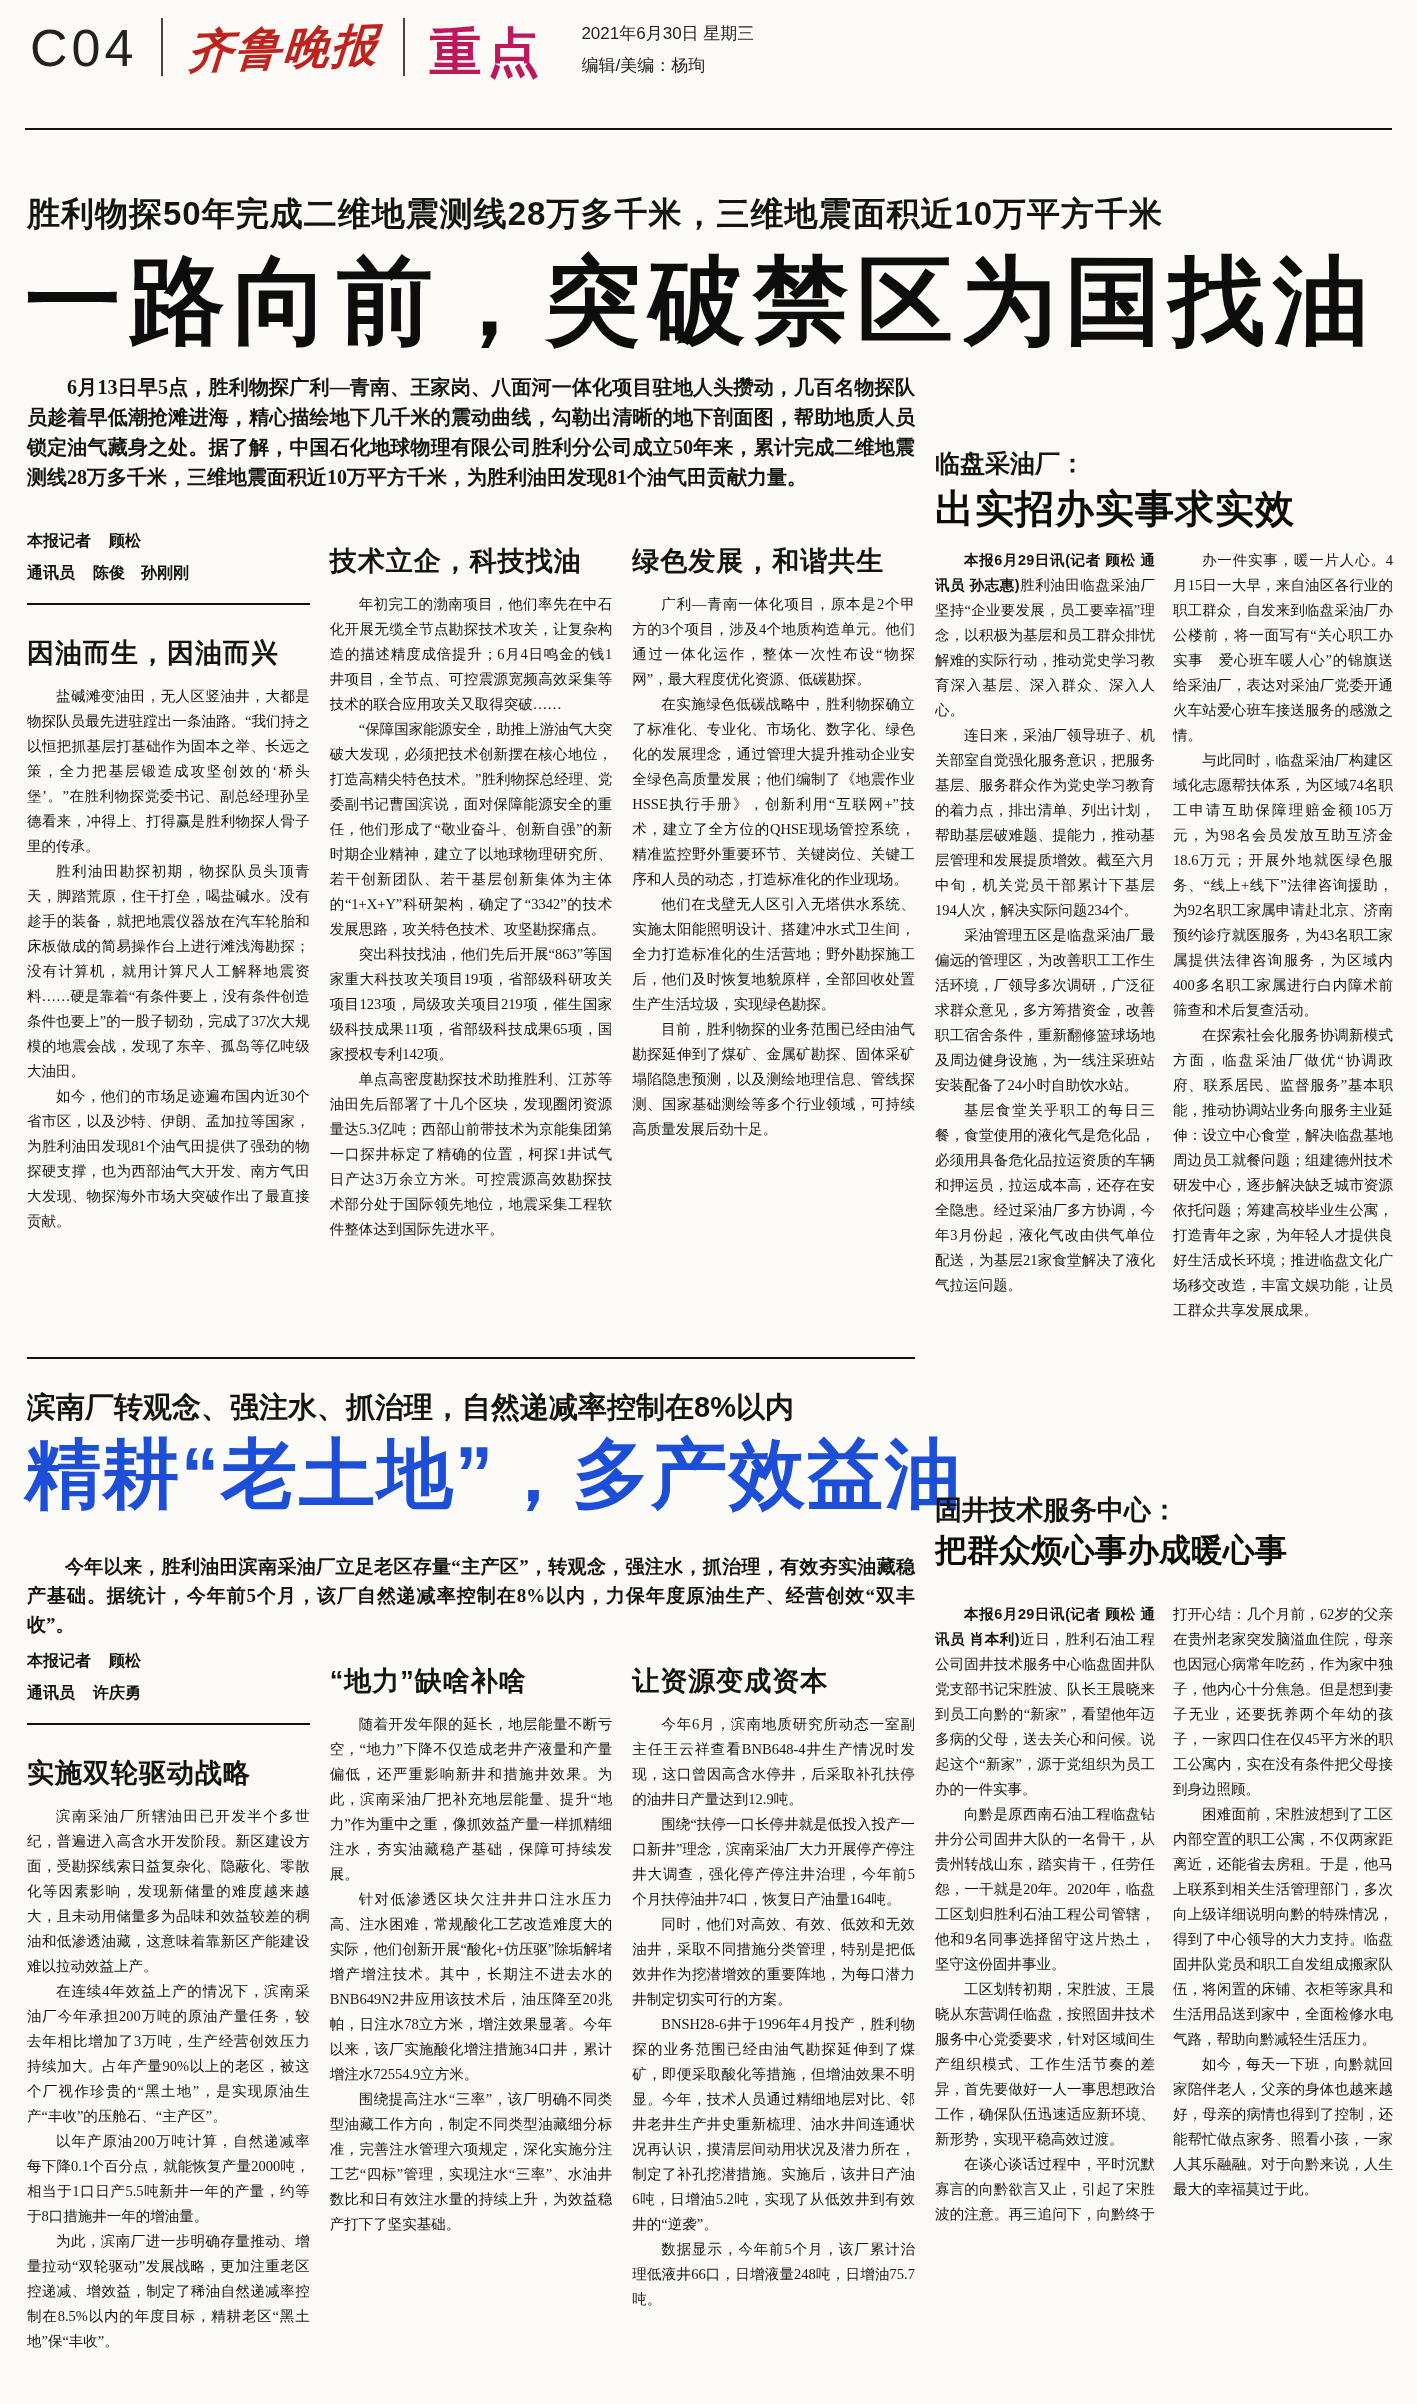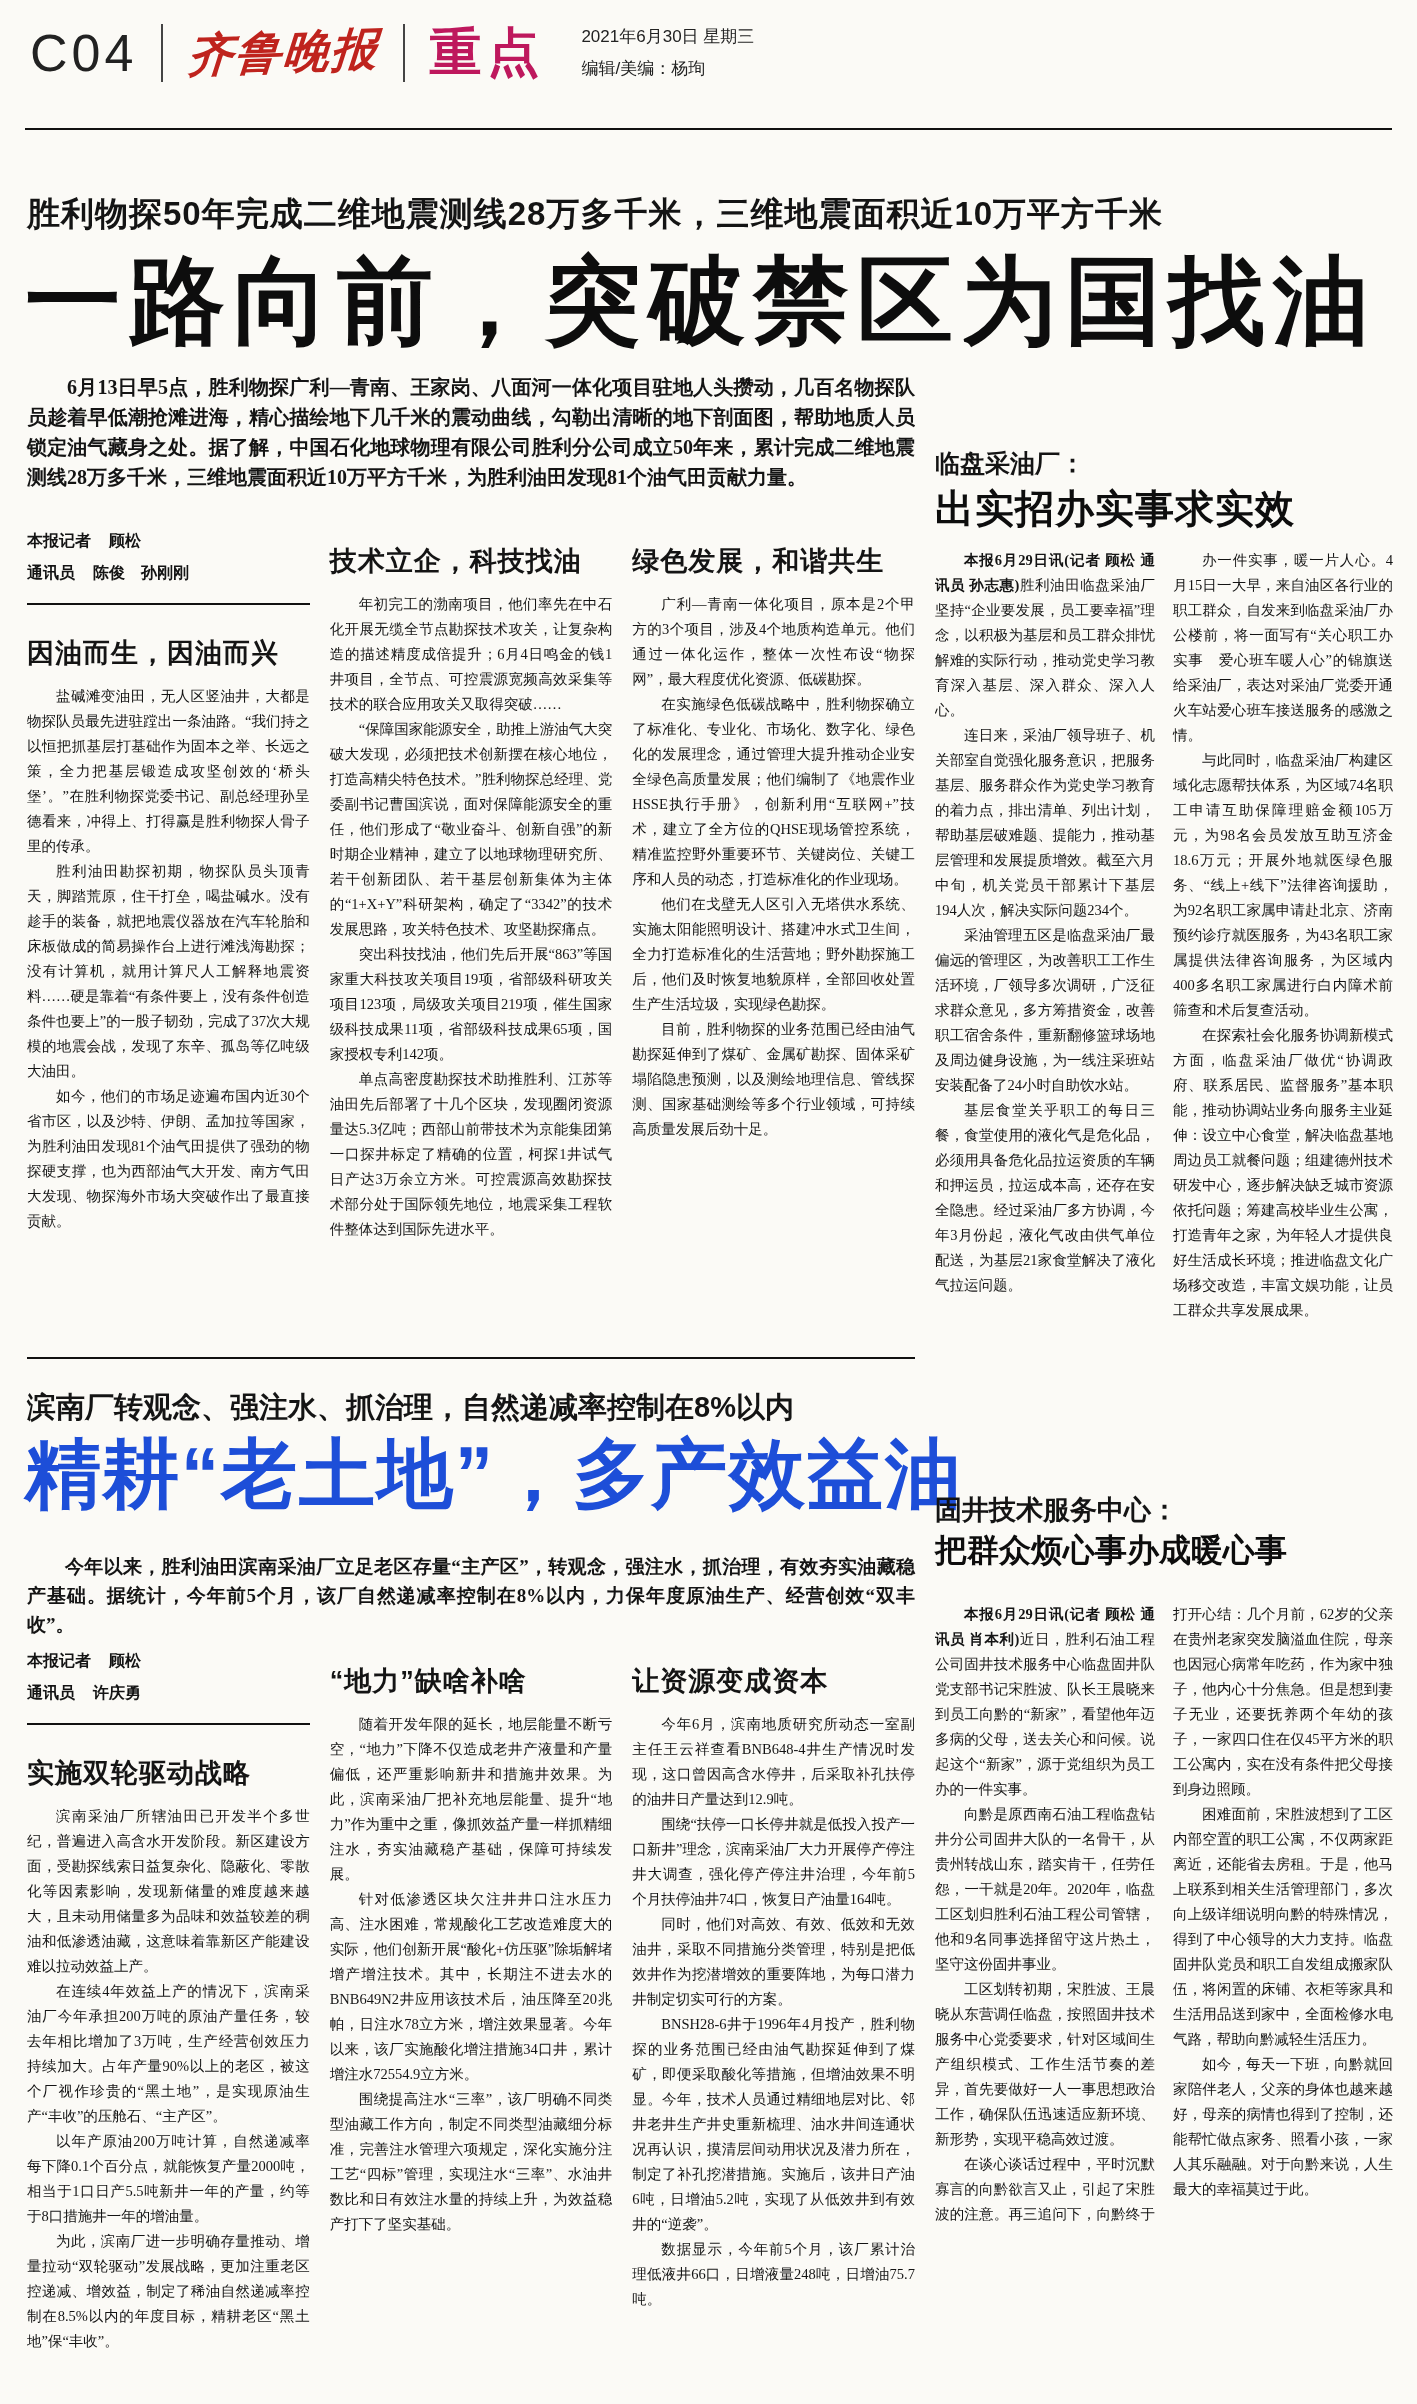--- a/index.html
+++ b/index.html
@@ -1,19 +1,19 @@
 <!DOCTYPE html>
 <html><head>
 <meta charset="utf-8">
 <style>
   html,body{margin:0;padding:0;background:#777;}
   .page{position:relative;width:1417px;height:2404px;margin:0 auto;background:#fbfaf6;color:#141414;
         font-family:"Liberation Serif",serif;overflow:hidden;}
   
-  .masthead{position:absolute;left:30px;top:18px;display:flex;align-items:center;}
+  .masthead{position:absolute;left:30px;top:18px;display:flex;}
   .pageno{font-family:"Liberation Sans",sans-serif;font-weight:400;font-size:52px;letter-spacing:4px;color:#222;}
   .vbar{width:2px;height:58px;background:#444;margin:0 24px;}
   .brand{font-family:"DejaVu Serif",serif;font-style:italic;font-weight:bold;font-size:46px;color:#bf231d;
          transform:rotate(-2deg) skewX(-6deg);letter-spacing:2px;}
   .sectitle{font-family:"Liberation Sans",sans-serif;font-weight:900;font-size:52px;letter-spacing:6px;color:#be185d;}
   .datebox{margin-left:36px;font-family:"Liberation Sans",sans-serif;font-size:17px;line-height:1.9;color:#222;}
   .rule{position:absolute;background:#111;}
   .header-rule{left:25px;top:128px;width:1367px;height:2px;}
   
   .a-kicker{position:absolute;left:27px;top:192px;font-family:"Liberation Sans",sans-serif;
@@ -45,21 +45,21 @@
   .sb-kicker{position:absolute;left:935px;font-family:"Liberation Sans",sans-serif;font-weight:600;
              font-size:25px;white-space:nowrap;}
   .sb-headline{position:absolute;left:935px;margin:0;font-family:"Liberation Sans",sans-serif;
              font-weight:900;color:#0d0d0d;white-space:nowrap;}
   .b-kicker{top:447px;}
   .b-headline{top:482px;font-size:39px;letter-spacing:1px;}
   .b-body{left:935px;top:548px;width:458px;height:886px;column-count:2;column-gap:18px;}
   .d-kicker{top:1492px;font-size:27px;}
   .d-headline{top:1529px;font-size:32px;}
   .d-body{left:935px;top:1602px;width:458px;height:792px;column-count:2;column-gap:18px;}
-  .dateline{font-weight:bold;font-family:Liberation Serif, serif;}
+  .dateline{font-weight:bold;font-family:Liberation Sans, sans-serif;}
 </style>
 </head>
 <body>
 
 <div class="page">
 
   <header class="masthead">
     <div class="pageno">C04</div>
     <div class="vbar"></div>
     <div class="brand">齐鲁晚报</div>

